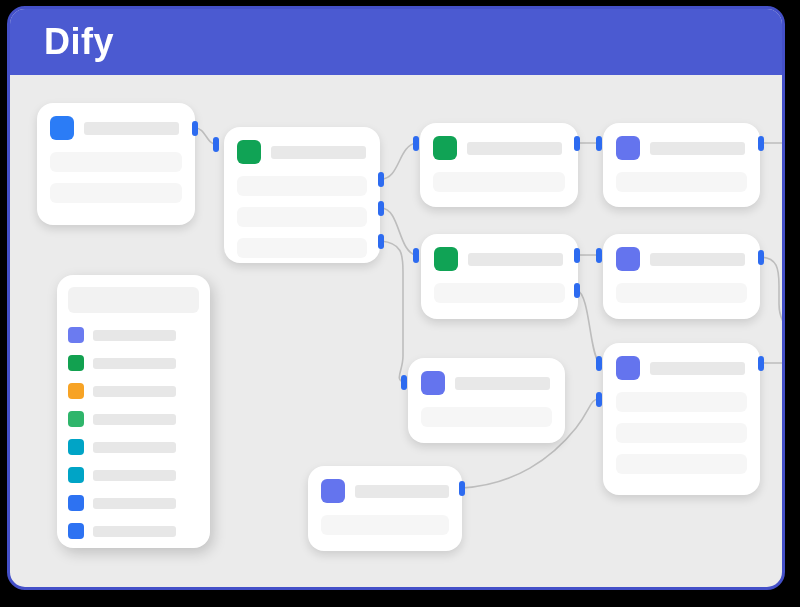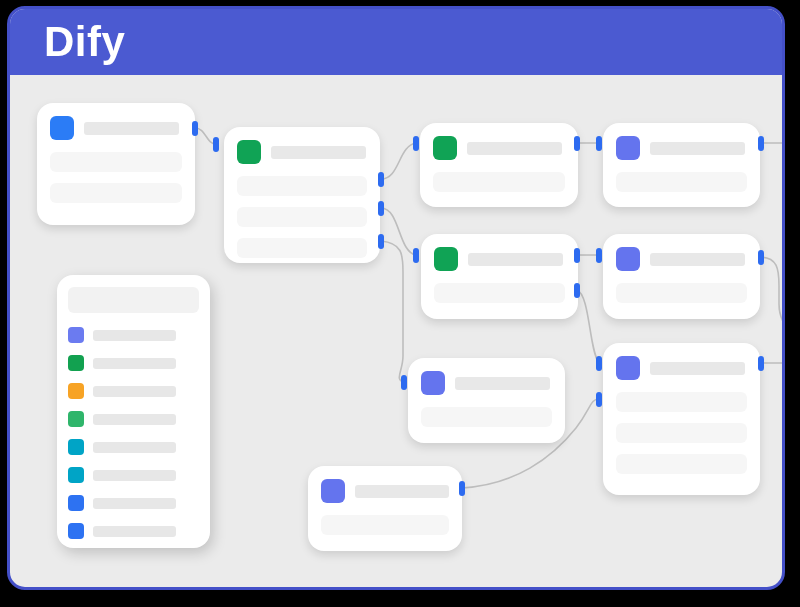--- a/index.html
+++ b/index.html
@@ -12,21 +12,21 @@
     border:3px solid var(--frame,#4450C8);border-radius:18px;
     background:var(--canvas,#EBEBEB);overflow:hidden;
   }
   .header{
     position:absolute;left:0;top:0;right:0;height:66px;
     background:var(--header,#4B5AD1);
     display:flex;align-items:center;padding-left:34px;box-sizing:border-box;
     z-index:5;
   }
   .app-title{
-    color:#fff;font-size:42px;font-weight:bold;letter-spacing:0.5px;
+    color:#fff;font-size:36px;font-weight:bold;letter-spacing:0.5px;
     font-family:"Liberation Sans", sans-serif;
   }
   .stage{position:absolute;left:-10px;top:-9px;width:800px;height:607px;}
   .edges-layer{position:absolute;left:0;top:0;width:800px;height:607px;}
   .edge{stroke:var(--edge,#BDBDBD);stroke-width:1.6;fill:none;}
   .node{
     position:absolute;background:var(--nodebg,#fff);border-radius:16px;
     box-shadow:0 4px 10px rgba(0,0,0,.13);
     box-sizing:border-box;padding:13px;display:flex;flex-direction:column;
   }

